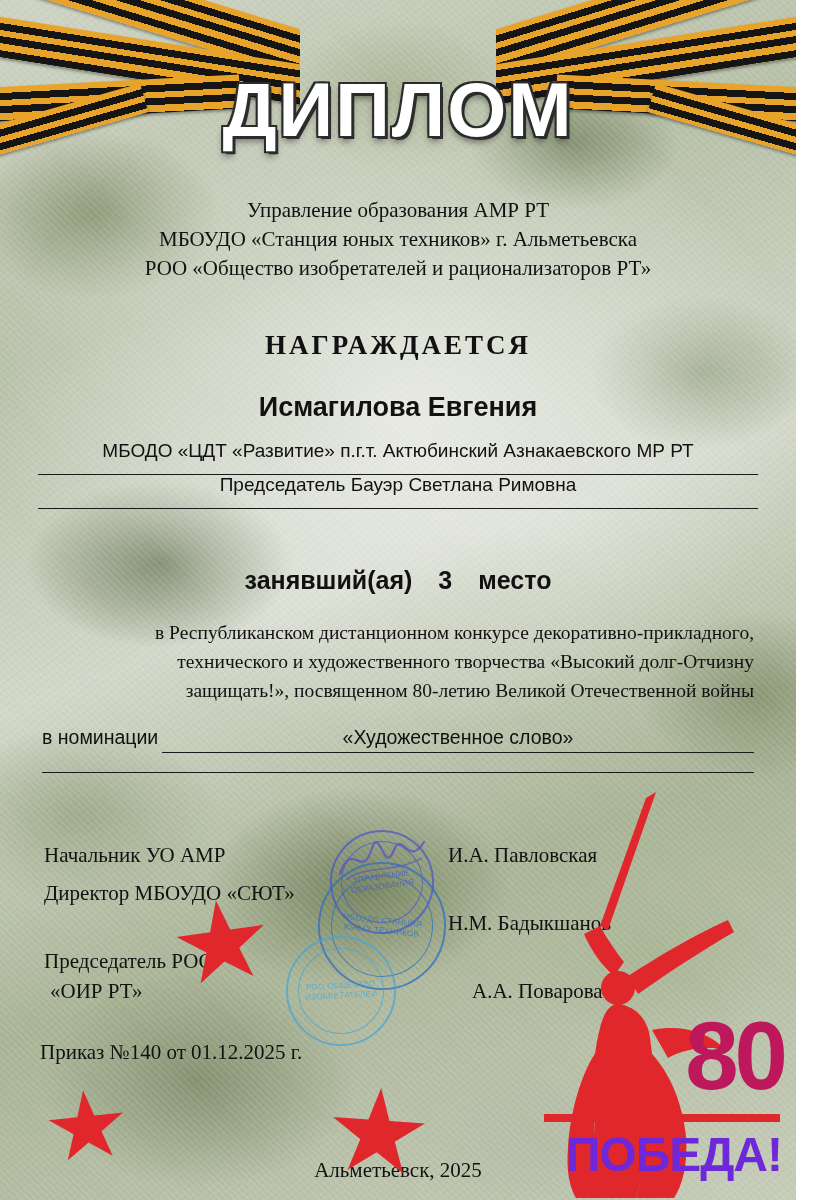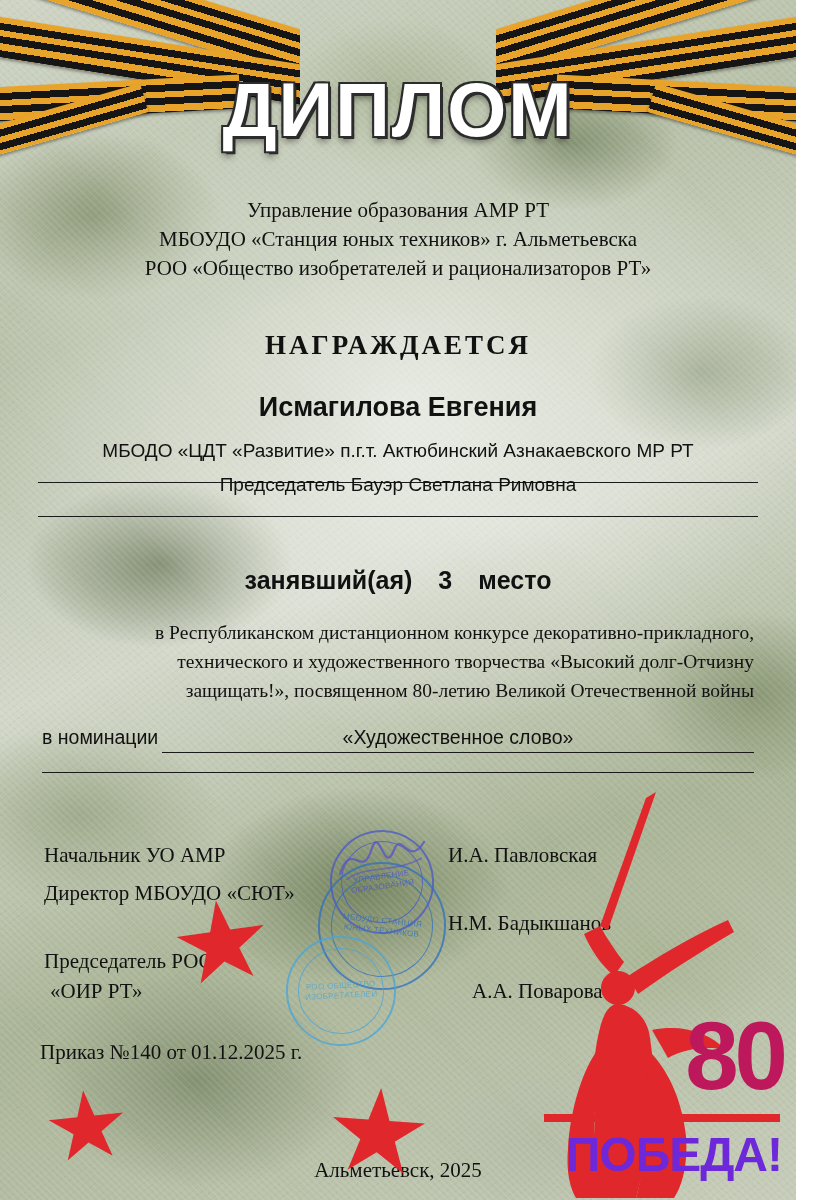--- a/index.html
+++ b/index.html
@@ -132,21 +132,21 @@
   }
 
   .line-field {
     position: absolute;
     left: 38px;
     right: 38px;
     text-align: center;
     font-family: "Liberation Sans", sans-serif;
     font-size: 19px;
     border-bottom: 1.6px solid #1a1a1a;
-    padding-bottom: 20px;
+    padding-bottom: 12px;
   }
   .line-org  { top: 440px; }
   .line-head { top: 474px; }
 
   .place-row {
     position: absolute;
     top: 566px;
     left: 0; right: 0;
     text-align: center;
     font-family: "Liberation Sans", sans-serif;

